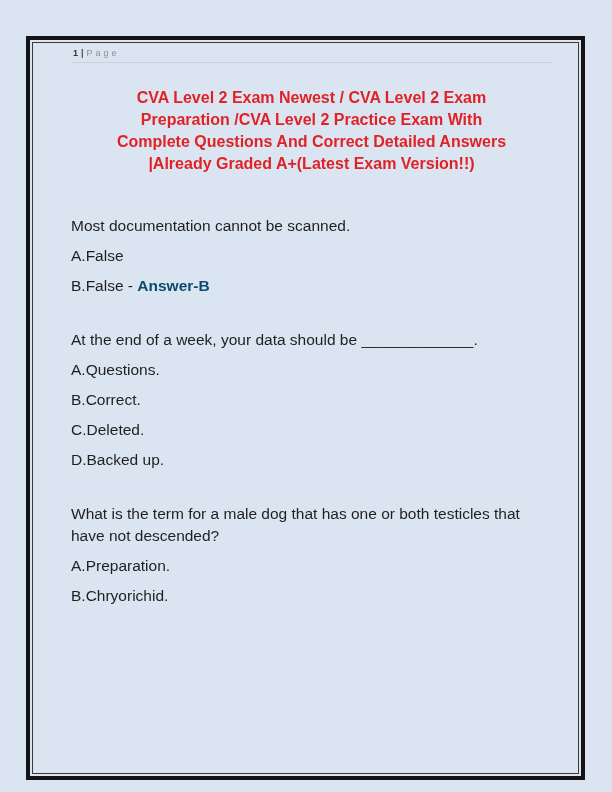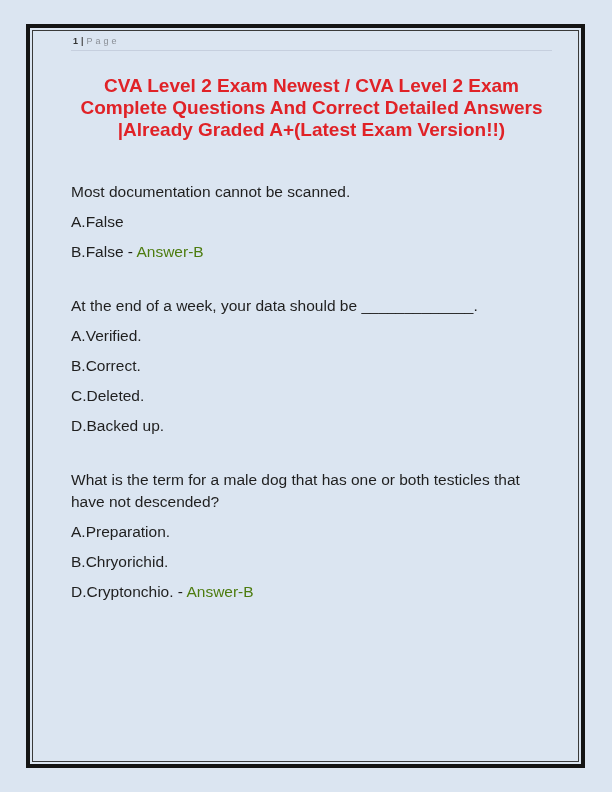--- a/index.html
+++ b/index.html
@@ -10,21 +10,21 @@
     width: 612px;
     height: 792px;
     background: #dbe5f1;
     font-family: "Liberation Sans", "DejaVu Sans", sans-serif;
     position: relative;
     overflow: hidden;
   }
   .frame-outer {
     position: absolute;
     left: 26px;
-    top: 24px;
+    top: 36px;
     width: 559px;
     height: 744px;
     box-sizing: border-box;
     border: 4px solid #141414;
     padding: 2px;
     background: #dbe5f1;
   }
   .frame-inner {
     width: 100%;
     height: 100%;
@@ -54,70 +54,71 @@
     margin: 0 3px;
   }
   .page-header .pglabel {
     color: #8a8f96;
     letter-spacing: 3px;
   }
   .doc-title {
     margin: 24px 0 40px 0;
     text-align: center;
     font-weight: bold;
-    font-size: 19px;
+    font-size: 16px;
     line-height: 22px;
     color: #e02227;
   }
   .q-block {
     margin: 12px 0 32px 0;
   }
   .q-block p {
     margin: 0 0 8px 0;
     font-size: 15.5px;
     line-height: 22px;
     color: #1f1f1f;
   }
   .answer {
-    color: #4d7c0f;
+    color: #0c4a6e;
+    font-weight: bold;
   }
 </style>
 </head>
 <body>
 
 <div class="frame-outer">
   <div class="frame-inner">
     <div class="content">
 
       <div class="page-header">
         <span class="pgnum">1</span><span class="pgsep">|</span><span class="pglabel">Page</span>
       </div>
 
       <div class="doc-title">
         <div>CVA Level 2 Exam Newest / CVA Level 2 Exam</div>
+        <div>Preparation /CVA Level 2 Practice Exam With</div>
         <div>Complete Questions And Correct Detailed Answers</div>
         <div>|Already Graded A+(Latest Exam Version!!)</div>
       </div>
 
       <div class="q-block">
         <p>Most documentation cannot be scanned.</p>
         <p><span>A.False</span><span class="answer"></span></p>
         <p><span>B.False - </span><span class="answer">Answer-B</span></p>
       </div>
 
       <div class="q-block">
         <p>At the end of a week, your data should be _____________.</p>
-        <p><span>A.Verified.</span><span class="answer"></span></p>
+        <p><span>A.Questions.</span><span class="answer"></span></p>
         <p><span>B.Correct.</span><span class="answer"></span></p>
         <p><span>C.Deleted.</span><span class="answer"></span></p>
         <p><span>D.Backed up.</span><span class="answer"></span></p>
       </div>
 
       <div class="q-block">
         <p>What is the term for a male dog that has one or both testicles that have not descended?</p>
         <p><span>A.Preparation.</span><span class="answer"></span></p>
         <p><span>B.Chryorichid.</span><span class="answer"></span></p>
-        <p><span>D.Cryptonchio. - </span><span class="answer">Answer-B</span></p>
       </div>
 
     </div>
   </div>
 </div>
 
 </body></html>

